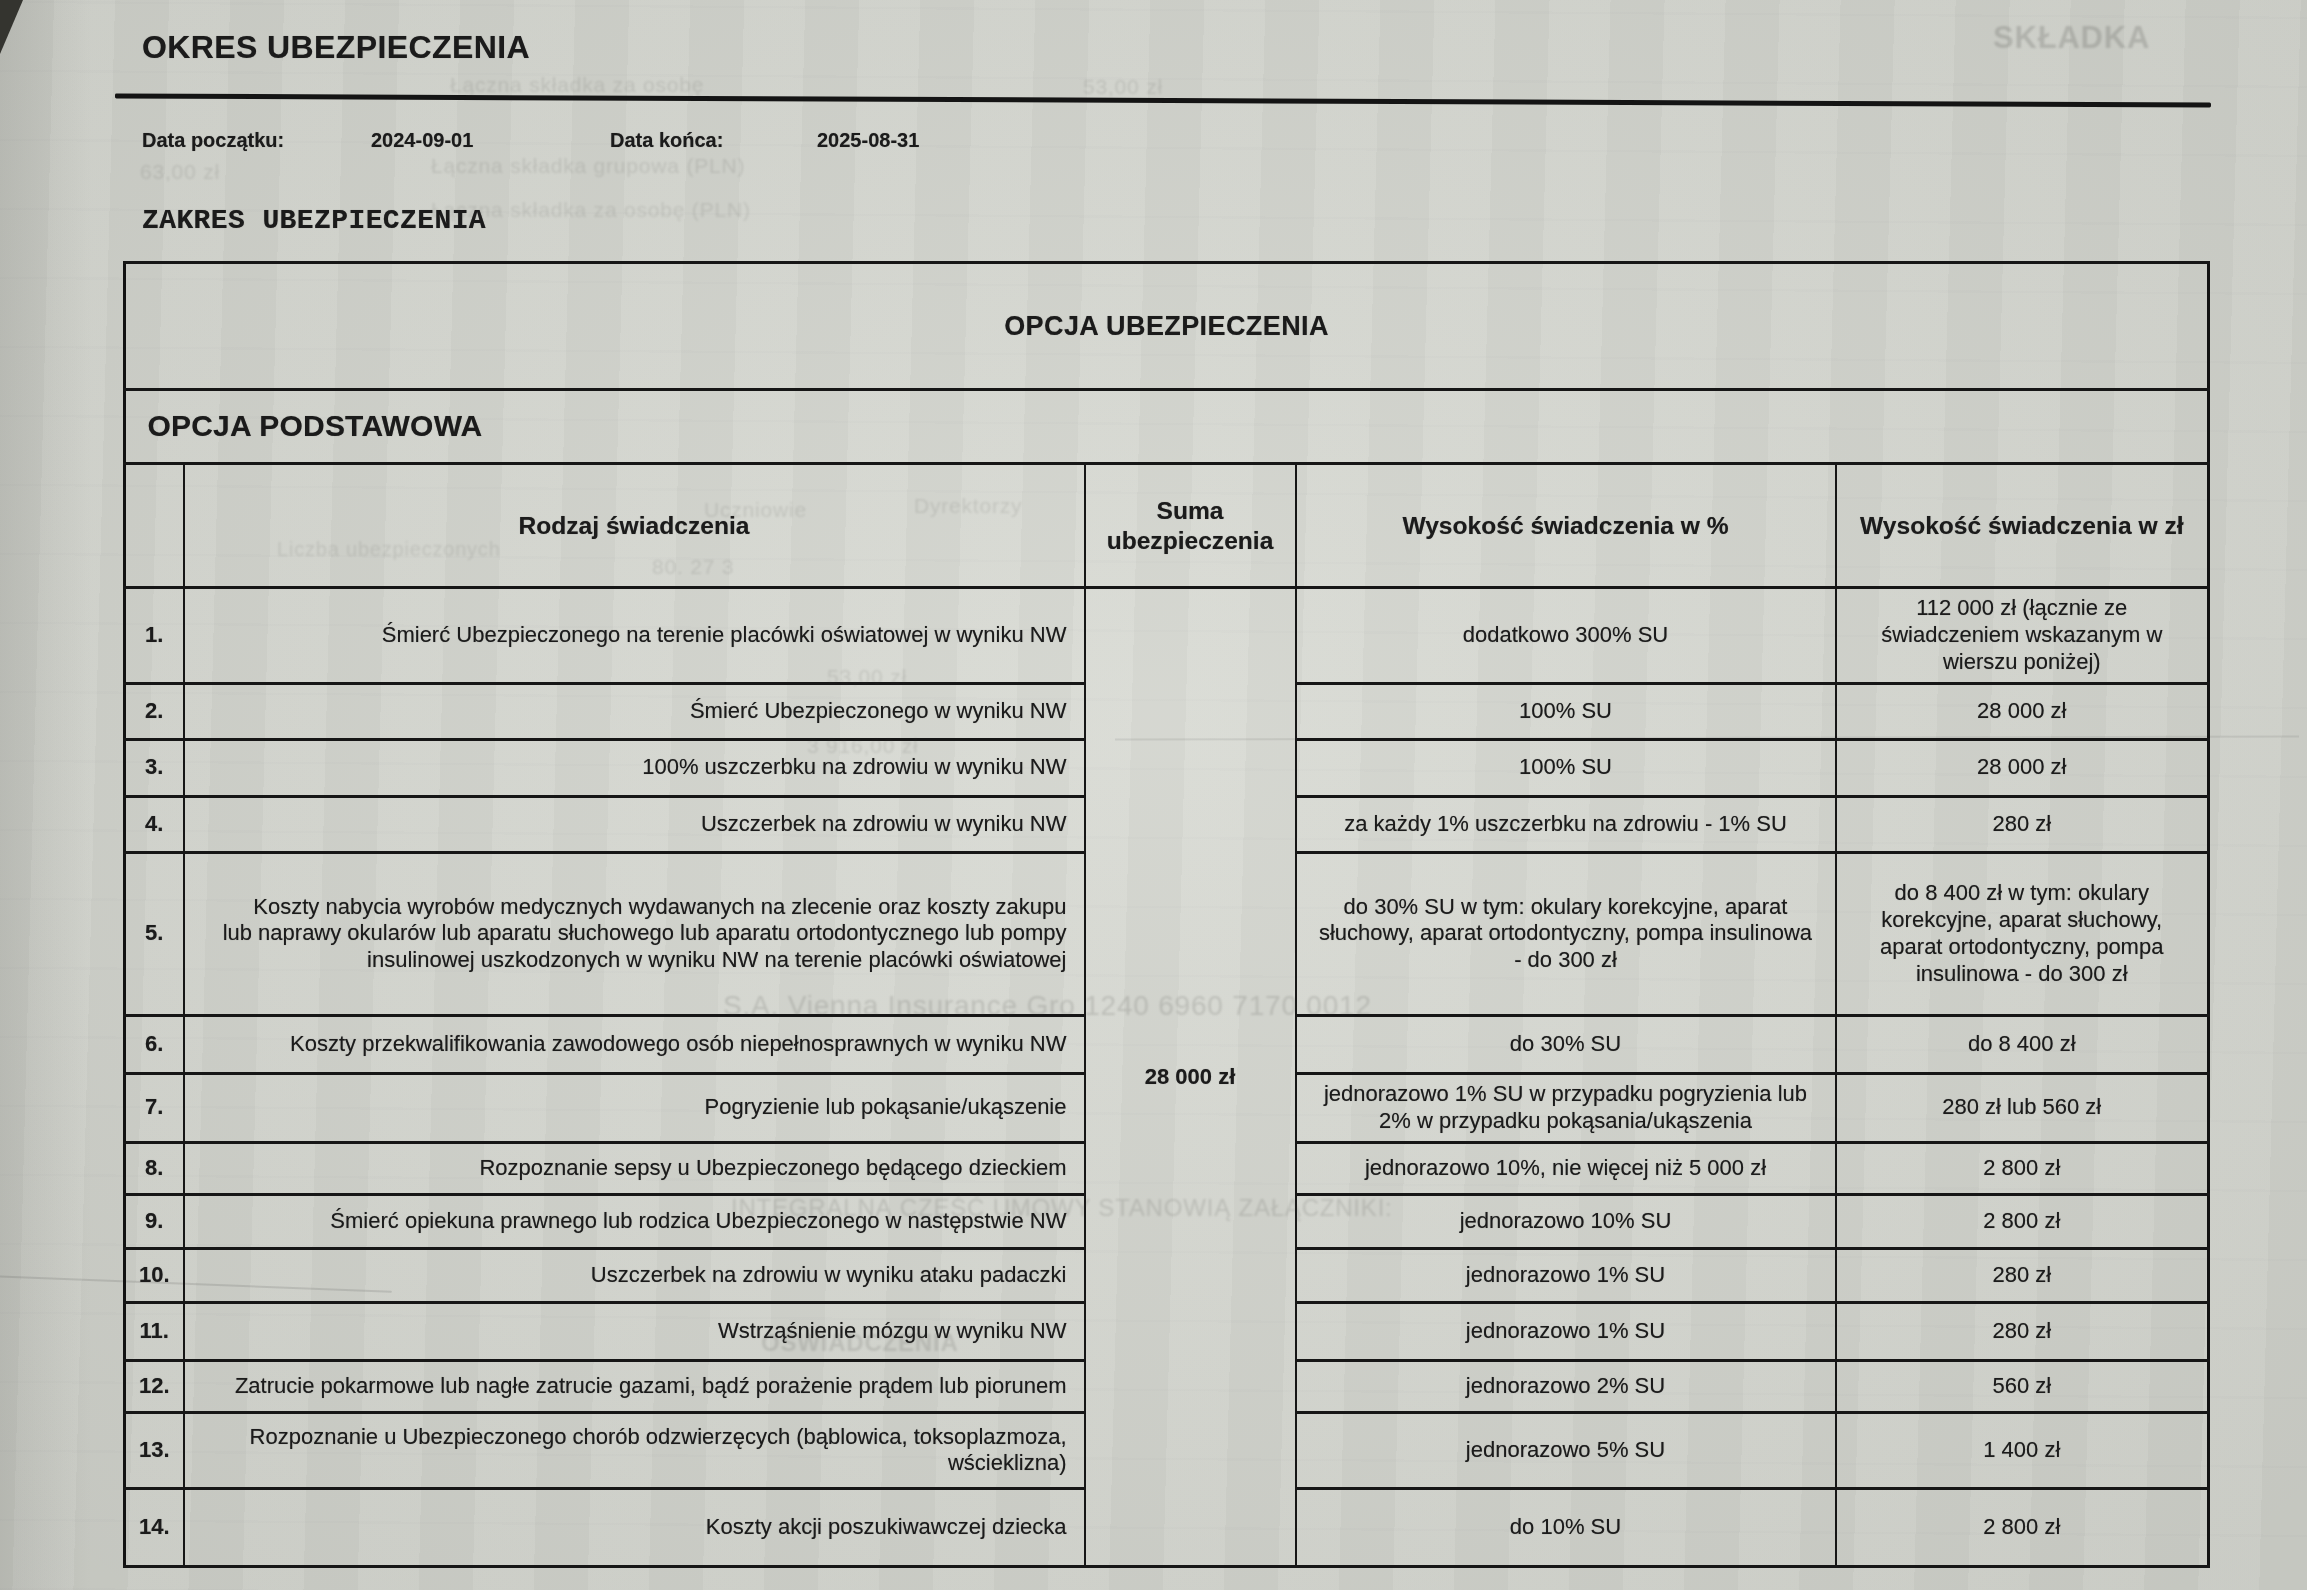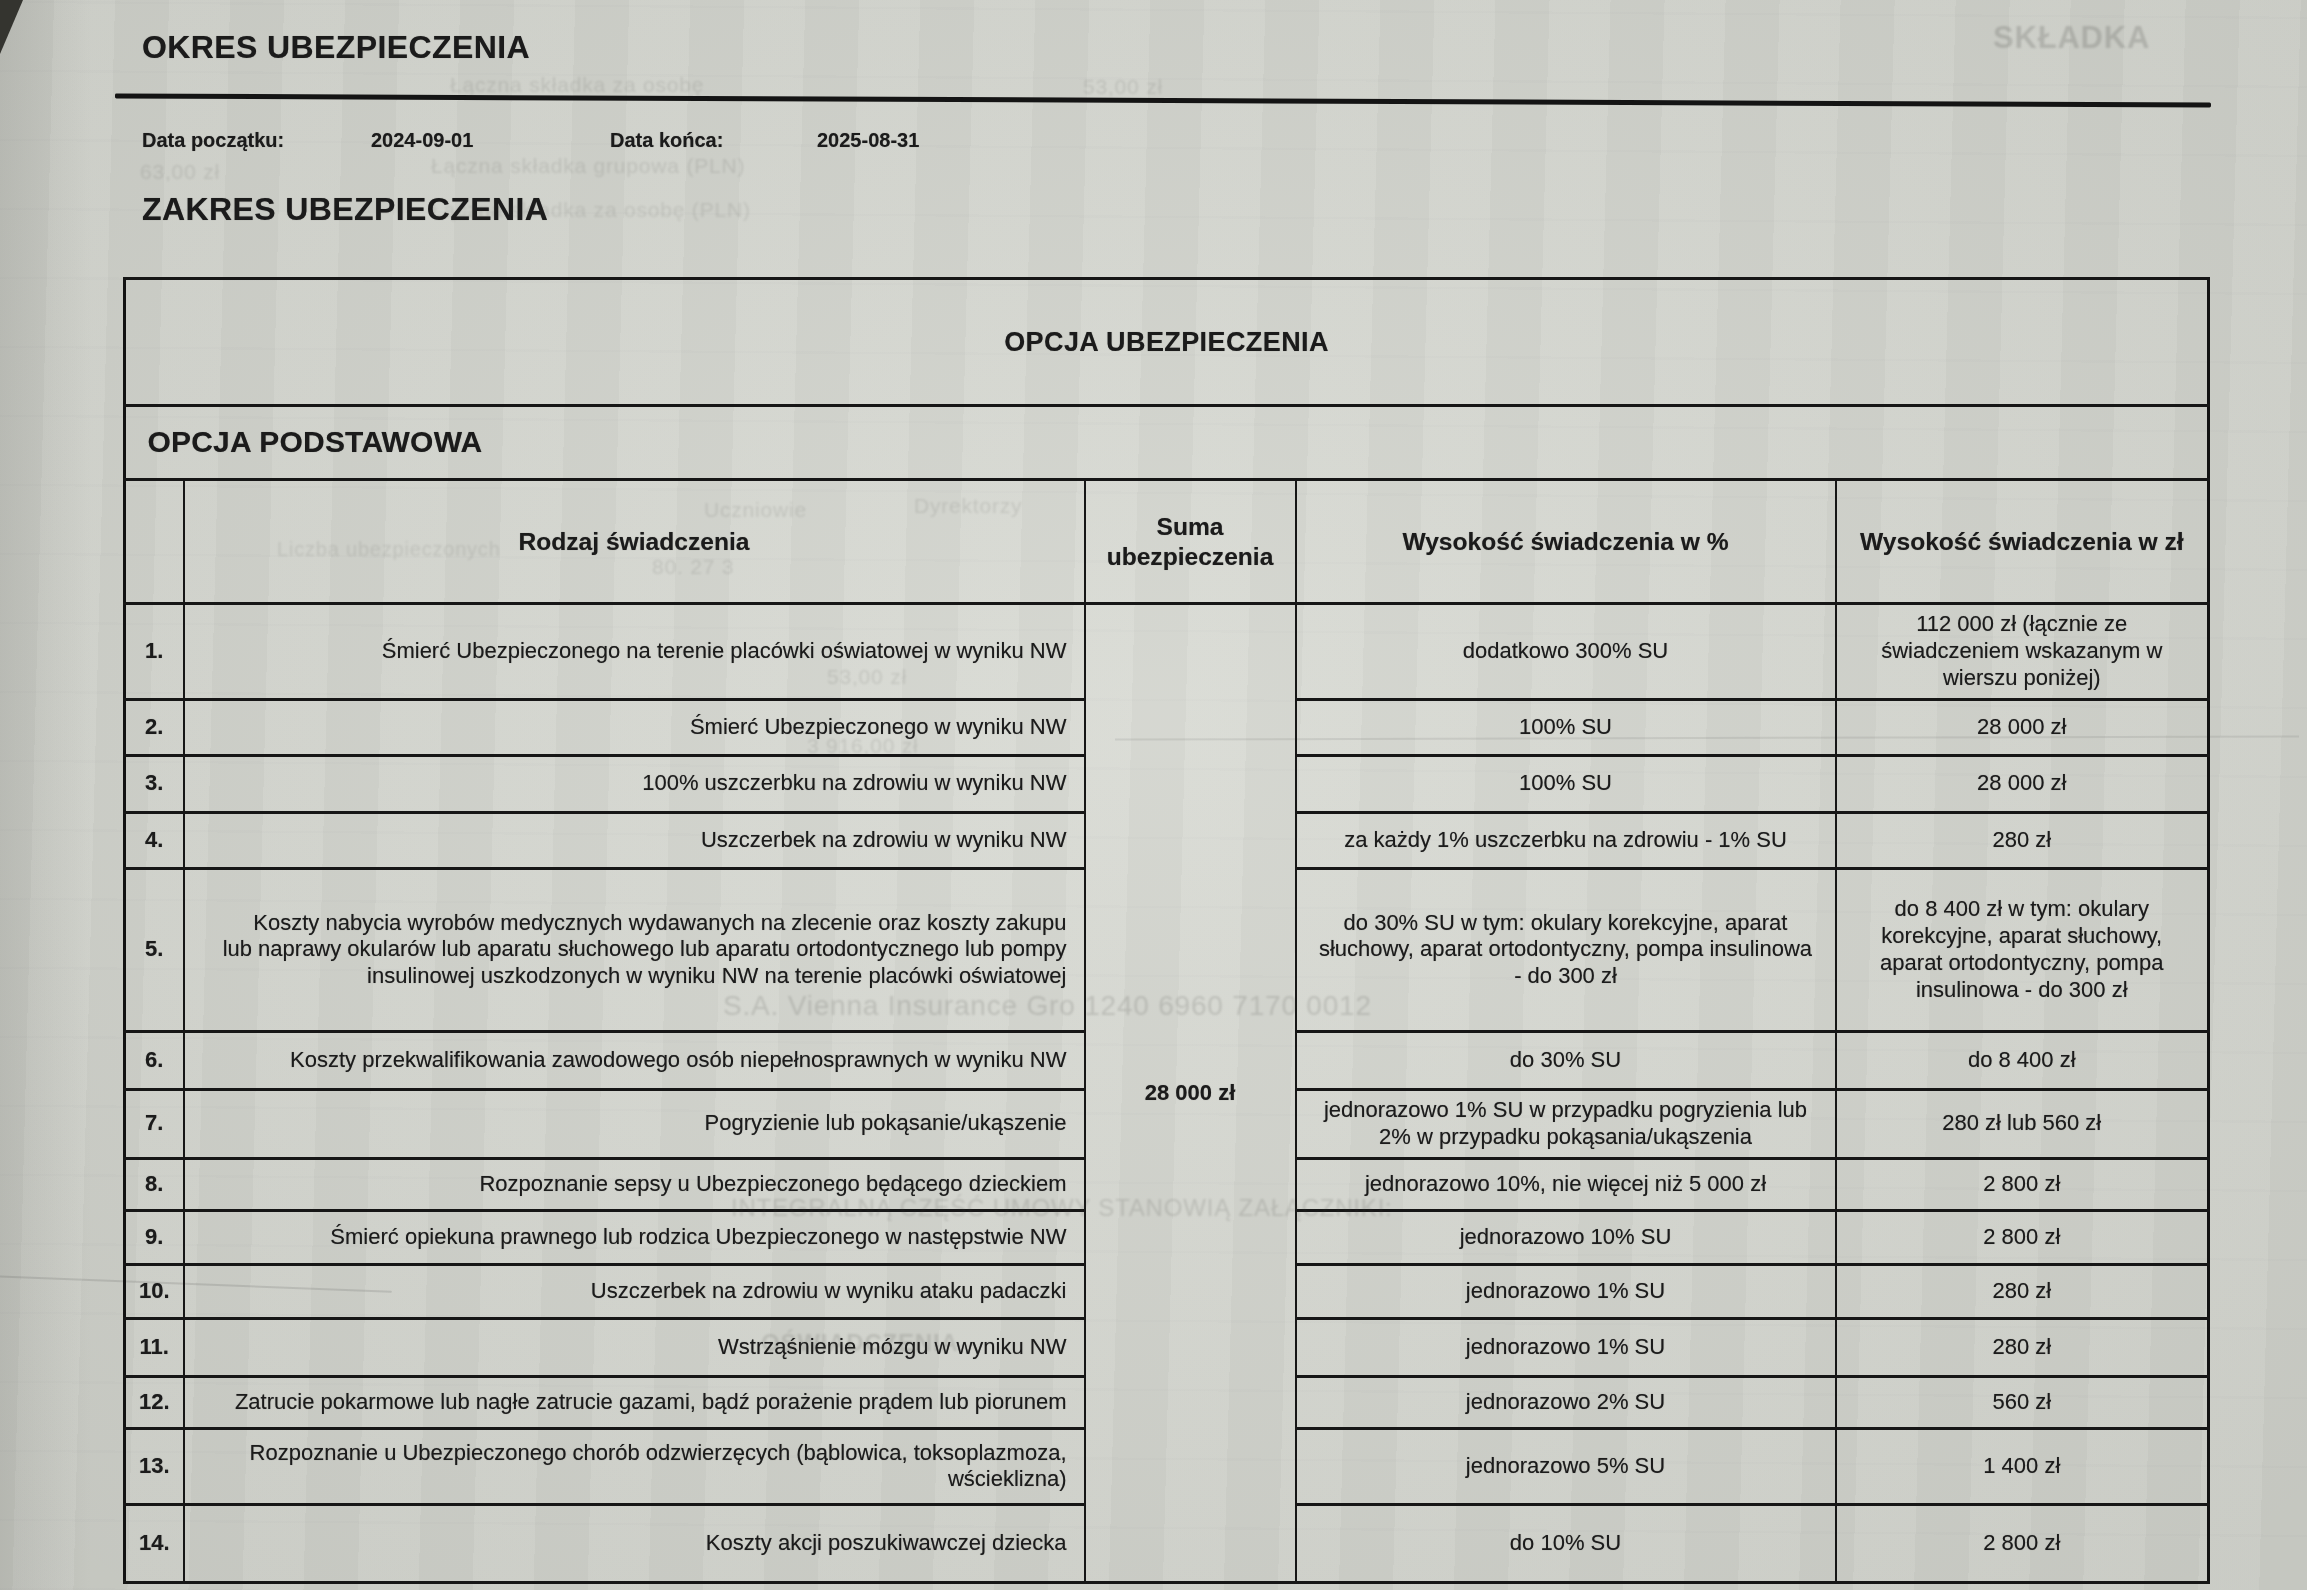--- a/index.html
+++ b/index.html
@@ -43,36 +43,36 @@
   .title-rule{
     position:absolute;left:115px;top:98px;width:2096px;height:5.4px;
     background:#141414;transform:rotate(0.25deg);border-radius:1.5px;
   }
   .period-label{position:absolute;font-size:20px;font-weight:700;top:129px;}
   .lbl-start{left:142px;}
   .val-start{left:371px;}
   .lbl-end{left:610px;}
   .val-end{left:817px;}
   .section-title{
-    position:absolute;left:142px;top:191px;
-    font-size:32px;font-weight:700;letter-spacing:0.4px;
+    position:absolute;left:142px;top:205px;
+    font-size:28px;font-weight:700;letter-spacing:0.4px;font-family:Liberation Mono, monospace;
   }
 
   table.cov{
     position:absolute;left:123px;top:261px;width:2084px;
     border-collapse:collapse;table-layout:fixed;
     background:transparent;
   }
   table.cov td{
     border:2.3px solid #161616;
     border-top-width:3.1px;border-bottom-width:3.1px;
     vertical-align:middle;
     font-size:22px;line-height:1.22;
   }
-  table.cov{border:3.8px solid #121212;margin-top:16px;}
+  table.cov{border:3.8px solid #121212;}
   tr.r-opt td{
     height:122px;text-align:center;font-size:27px;font-weight:700;
     border-bottom-width:3.8px;letter-spacing:0.4px;
   }
   tr.r-sub td{
     height:69px;text-align:left;font-size:30px;font-weight:700;
     padding-left:21.5px;border-bottom-width:3.8px;letter-spacing:0.2px;
   }
   tr.r-head td{
     height:119px;text-align:center;font-weight:700;font-size:24.6px;

